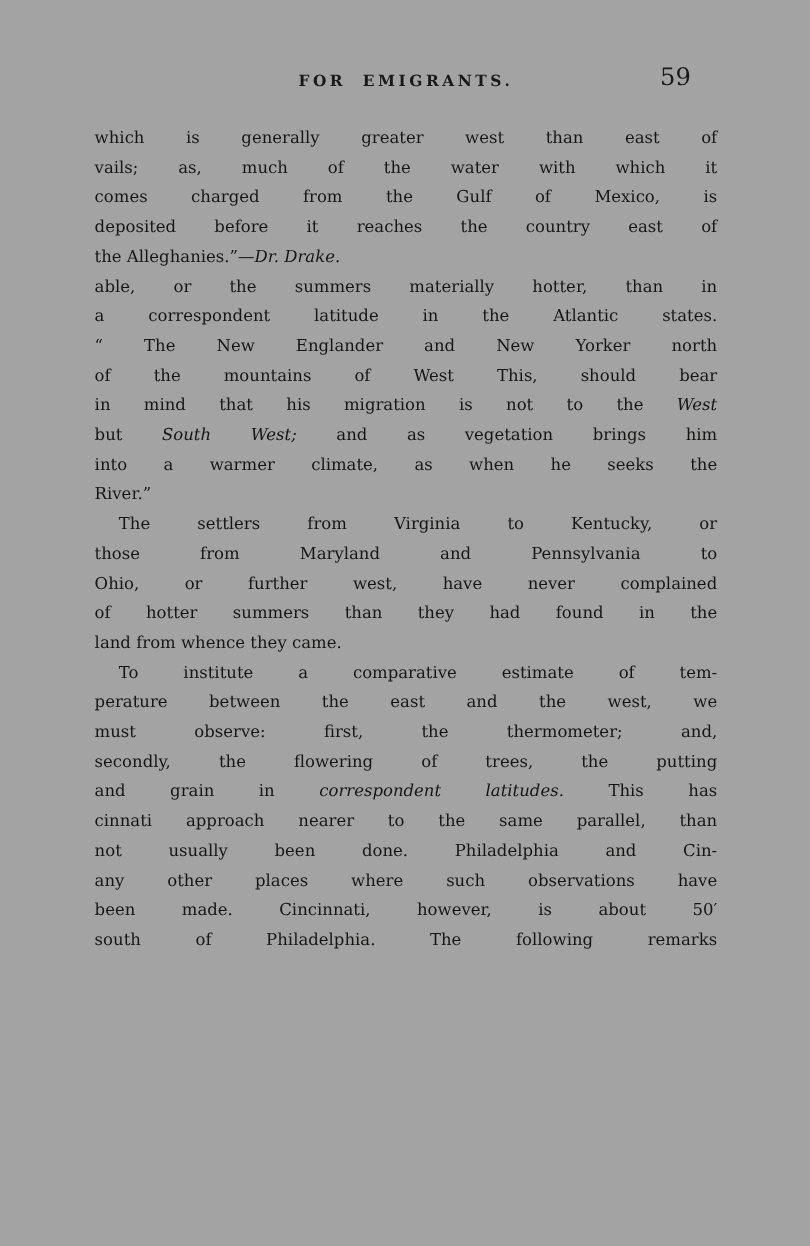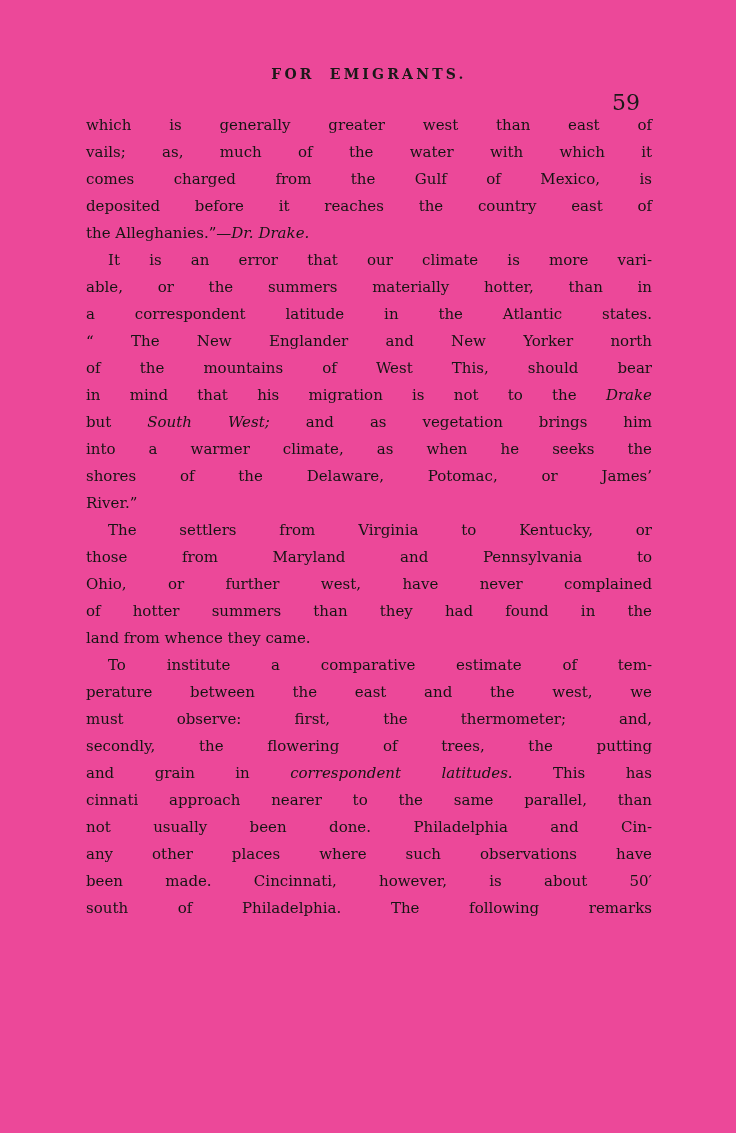--- a/index.html
+++ b/index.html
@@ -8,21 +8,21 @@
     background: #fdfdfb;
     color: #141312;
     font-family: "DejaVu Serif", "Liberation Serif", serif;
     -webkit-font-smoothing: antialiased;
   }
   .page {
     position: relative;
     width: 736px;
     height: 1133px;
     overflow: hidden;
-    background: #ec4899;
+    background: #a3a3a3;
   }
   .column {
     position: absolute;
     left: 86px;
     top: 58px;
     width: 566px;
   }
   .header {
     position: relative;
     height: 54px;
@@ -31,25 +31,24 @@
     text-align: center;
     font-size: 14px;
     font-weight: 700;
     letter-spacing: 3.2px;
     word-spacing: 7px;
     padding-top: 8px;
     color: #1a1918;
   }
   .page-number {
     position: absolute;
-    right: 12px;
+    right: 24px;
     top: 0;
     font-size: 22px;
     color: #1a1918;
-    margin-top: 32px;
   }
   .textblock {
     font-size: 15px;
     line-height: 27px;
     color: #161514;
   }
   .line { min-height: 27px; }
   .line.justify {
     text-align: justify;
     text-align-last: justify;
@@ -72,29 +71,27 @@
     </div>
     <div class="textblock">
         <div class="paragraph">
           <div class="line justify"><span>which is generally greater west than east of</span></div>
           <div class="line justify"><span>vails; as, much of the water with which it</span></div>
           <div class="line justify"><span>comes charged from the Gulf of Mexico, is</span></div>
           <div class="line justify"><span>deposited before it reaches the country east of</span></div>
           <div class="line flush"><span>the Alleghanies.”—</span><span class="italic">Dr. Drake.</span></div>
         </div>
         <div class="paragraph">
-          <div class="line justify indent"><span>It is an error that our climate is more vari-</span></div>
           <div class="line justify"><span>able, or the summers materially hotter, than in</span></div>
           <div class="line justify"><span>a correspondent latitude in the Atlantic states.</span></div>
           <div class="line justify"><span>“ The New Englander and New Yorker north</span></div>
           <div class="line justify"><span>of the mountains of West This, should bear</span></div>
-          <div class="line justify"><span>in mind that his migration is not to the </span><span class="italic">Drake</span></div>
+          <div class="line justify"><span>in mind that his migration is not to the </span><span class="italic">West</span></div>
           <div class="line justify"><span>but </span><span class="italic">South West;</span><span> and as vegetation brings him</span></div>
           <div class="line justify"><span>into a warmer climate, as when he seeks the</span></div>
-          <div class="line justify"><span>shores of the Delaware, Potomac, or James’</span></div>
           <div class="line flush"><span>River.”</span></div>
         </div>
         <div class="paragraph">
           <div class="line justify indent"><span>The settlers from Virginia to Kentucky, or</span></div>
           <div class="line justify"><span>those from Maryland and Pennsylvania to</span></div>
           <div class="line justify"><span>Ohio, or further west, have never complained</span></div>
           <div class="line justify"><span>of hotter summers than they had found in the</span></div>
           <div class="line flush"><span>land from whence they came.</span></div>
         </div>
         <div class="paragraph">

